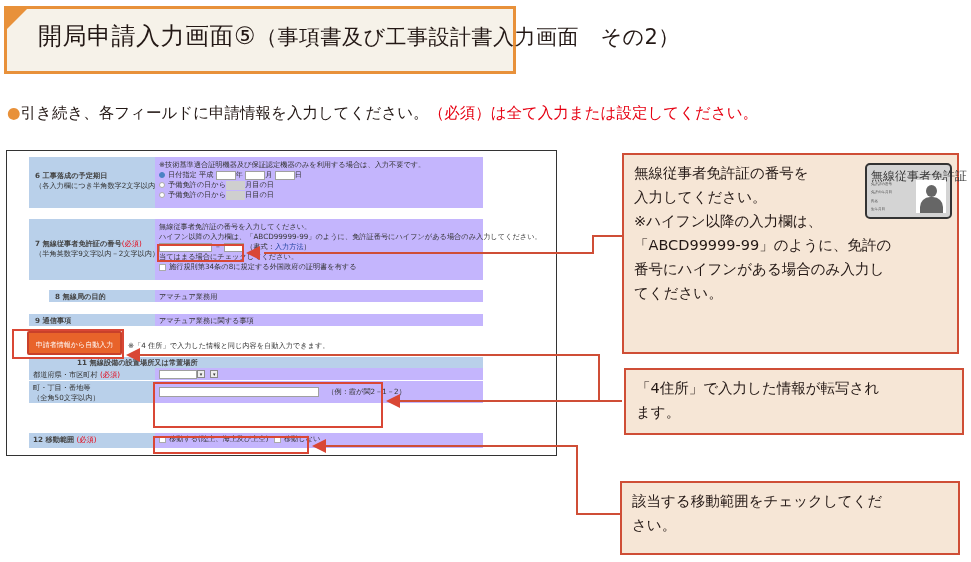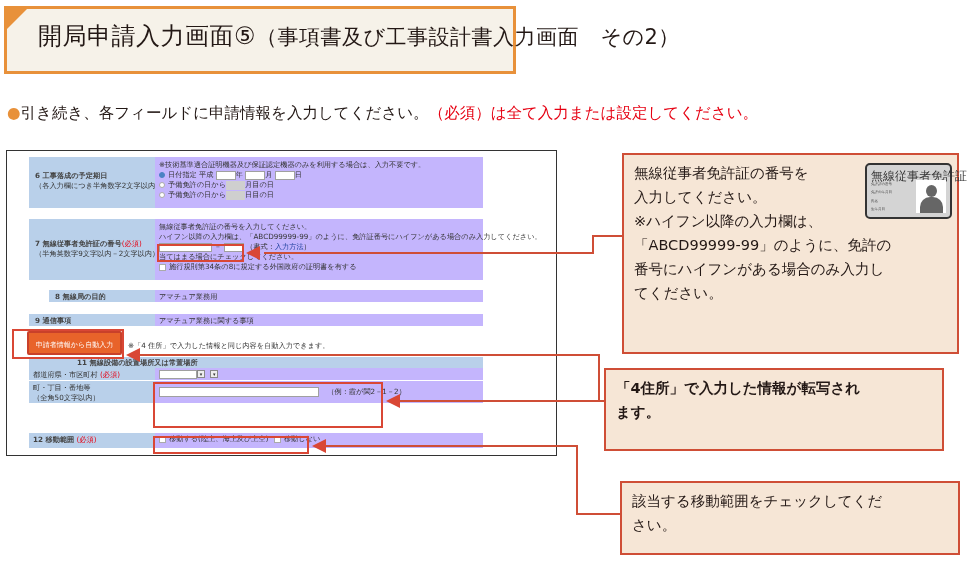--- a/index.html
+++ b/index.html
@@ -38,21 +38,21 @@
   .sec-head { position: absolute; left: 22px; width: 454px; height: 11px; background: #b9d0ea; font-size: 7.2px; font-weight: bold; color: #444; padding: 1px 4px; }
   .orange-btn { position: absolute; left: 22px; top: 208px; width: 95px; height: 24px; background: #e8632a; color: #fff;
     font-size: 7px; text-align: center; line-height: 24px; border-radius: 2px; border: 2px solid #c9402a; }
   .btn-note { position: absolute; left: 121px; top: 216px; font-size: 7.2px; color: #333; white-space: nowrap; }
 
   .hl { position: absolute; border: 2px solid #d94735; }
 
   
   .callout { position: absolute; background: #f6e6d6; border: 2px solid #cf4e36; color: #231815; font-size: 14.5px; line-height: 24px; padding: 6px 10px; }
   .c1 { left: 622px; top: 153px; width: 337px; height: 201px; }
-  .c2 { left: 604px; top: 368px; width: 340px; height: 83px; font-weight: bold; }
+  .c2 { left: 624px; top: 368px; width: 340px; height: 67px; }
   .c3 { left: 620px; top: 481px; width: 340px; height: 74px; }
 
   .card { position: absolute; left: 865px; top: 163px; width: 87px; height: 56px; border: 2px solid #333; border-radius: 5px; background: #d4d4d4; }
   .card-title { position: absolute; left: 4px; top: 3px; font-size: 12px; color: #333; white-space: nowrap; }
   .card-line { position: absolute; left: 4px; font-size: 3.5px; color: #444; }
   .card-photo { position: absolute; right: 4px; top: 15px; width: 30px; height: 33px; background: #fff; overflow: hidden; }
   .card-head { position: absolute; left: 10px; top: 5px; width: 11px; height: 12px; border-radius: 50%; background: #666; }
   .card-body { position: absolute; left: 4px; top: 17px; width: 23px; height: 20px; border-radius: 10px 10px 0 0; background: #666; }
 
   

